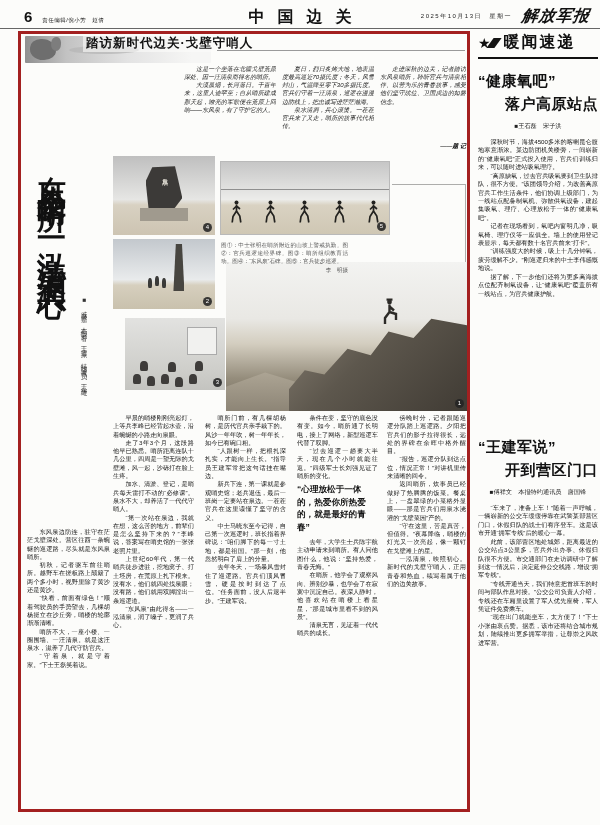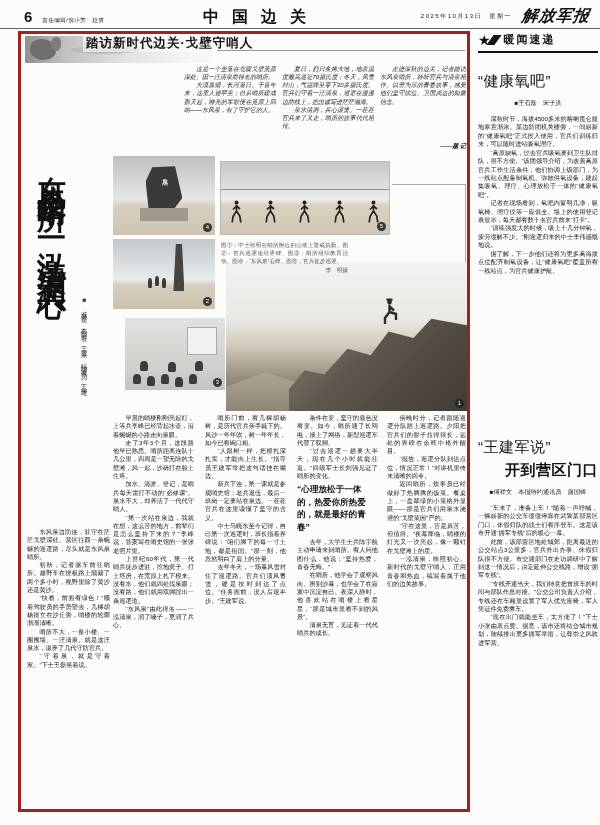--- a/index.html
+++ b/index.html
@@ -4,21 +4,21 @@
 <style>
   * { margin:0; padding:0; box-sizing:border-box; }
   html,body { background:#e8e8e6; }
   .page { position:relative; width:600px; height:825px; margin:0 auto; background:#fcfcfa;
           font-family:"Liberation Sans", sans-serif; color:#111; overflow:hidden; }
 
   
   .hdr-left { position:absolute; left:24px; top:8px; display:flex; align-items:baseline; }
   .pageno { font-size:15px; font-weight:bold; letter-spacing:1px; }
   .ed-note { font-size:5.5px; margin-left:9px; color:#222; letter-spacing:.5px; }
-  .hdr-center { position:absolute; left:190px; top:7px; width:220px; text-align:left;
+  .hdr-center { position:absolute; left:190px; top:7px; width:220px; text-align:center;
                 font-size:16px; font-weight:bold; letter-spacing:13px; text-indent:13px; }
   .hdr-right { position:absolute; right:10px; top:6px; display:flex; align-items:center; }
   .hdr-date { font-size:6px; letter-spacing:1.5px; color:#222; }
   .masthead { margin-left:10px; font-family:"DejaVu Serif", serif; font-style:italic;
               font-weight:bold; font-size:16px; transform:skewX(-8deg); letter-spacing:1px; }
   .hdr-rule { position:absolute; left:0; top:28px; width:600px; height:1px; background:#666; }
 
   
   .mainbox { position:absolute; left:18px; top:31px; width:452px; height:781px;
              border:3px solid #a32020; background:#fcfcfa; }
@@ -112,24 +112,24 @@
   .col0 { position:absolute; left:6px; top:494px; width:83px; height:278px; font-size:6.2px;
     line-height:1.34; text-align:justify; color:#151515; overflow:hidden; }
   .col0 p { text-indent:2em; }
 
   
   .sidebar { position:absolute; left:478px; top:32px; width:120px; height:782px; }
   .sb-head { display:flex; align-items:center; border-bottom:2.5px solid #111; padding-bottom:4px; }
   .sb-star { font-size:14px; line-height:1; }
   .sb-slash { display:inline-block; width:8px; height:10px; background:#141414;
     transform:skewX(-36deg); margin:0 6px 0 -1px; }
-  .sb-name { font-size:11px; font-weight:bold; letter-spacing:2px; }
+  .sb-name { font-size:16px; font-weight:bold; letter-spacing:2px; }
   .sb-art { position:absolute; left:0; width:120px; }
   .art1 { top:40px; } .art2 { top:406px; }
-  .sb-t1 { font-size:15px; font-weight:normal; letter-spacing:.5px; }
+  .sb-t1 { font-size:15px; font-weight:bold; letter-spacing:.5px; }
   .sb-t2 { font-size:15px; font-weight:bold; text-align:right; letter-spacing:.5px; margin-top:4px; }
   .sb-by { font-size:6.2px; text-align:center; margin:8px 0 7px; color:#222; }
   .sb-body { font-size:6.2px; line-height:1.36; text-align:justify; color:#151515; }
   .sb-body p { text-indent:2em; }
 </style>
 </head>
 <body>
 
 <div class="page">
 
@@ -295,20 +295,21 @@
 
   <div class="sidebar">
     <div class="sb-head">
       <span class="sb-star">★</span>
       <span class="sb-slash"></span>
       <span class="sb-name">暖闻速递</span>
     </div>
 
     <div class="sb-art art1">
       <div class="sb-t1">“健康氧吧”</div>
+      <div class="sb-t2">落户高原站点</div>
       <div class="sb-by">■王石磊　宋子洪</div>
       <div class="sb-body">
           <p>深秋时节，海拔4500多米的喀喇昆仑腹地寒意渐浓。某边防团机关楼旁，一间崭新的“健康氧吧”正式投入使用，官兵们训练归来，可以随时进站吸氧理疗。</p>
           <p>“高原缺氧，过去官兵吸氧要到卫生队排队，很不方便。”该团领导介绍，为改善高原官兵工作生活条件，他们协调上级部门，为一线站点配备制氧机、弥散供氧设备，建起集吸氧、理疗、心理放松于一体的“健康氧吧”。</p>
           <p>记者在现场看到，氧吧内窗明几净，吸氧椅、理疗仪等一应俱全。墙上的使用登记表显示，每天都有数十名官兵前来“打卡”。</p>
           <p>“训练强度大的时候，吸上十几分钟氧，疲劳缓解不少。”刚巡逻归来的中士李伟感慨地说。</p>
           <p>据了解，下一步他们还将为更多高海拔点位配齐制氧设备，让“健康氧吧”覆盖所有一线站点，为官兵健康护航。</p>
         </div>
     </div>
 

